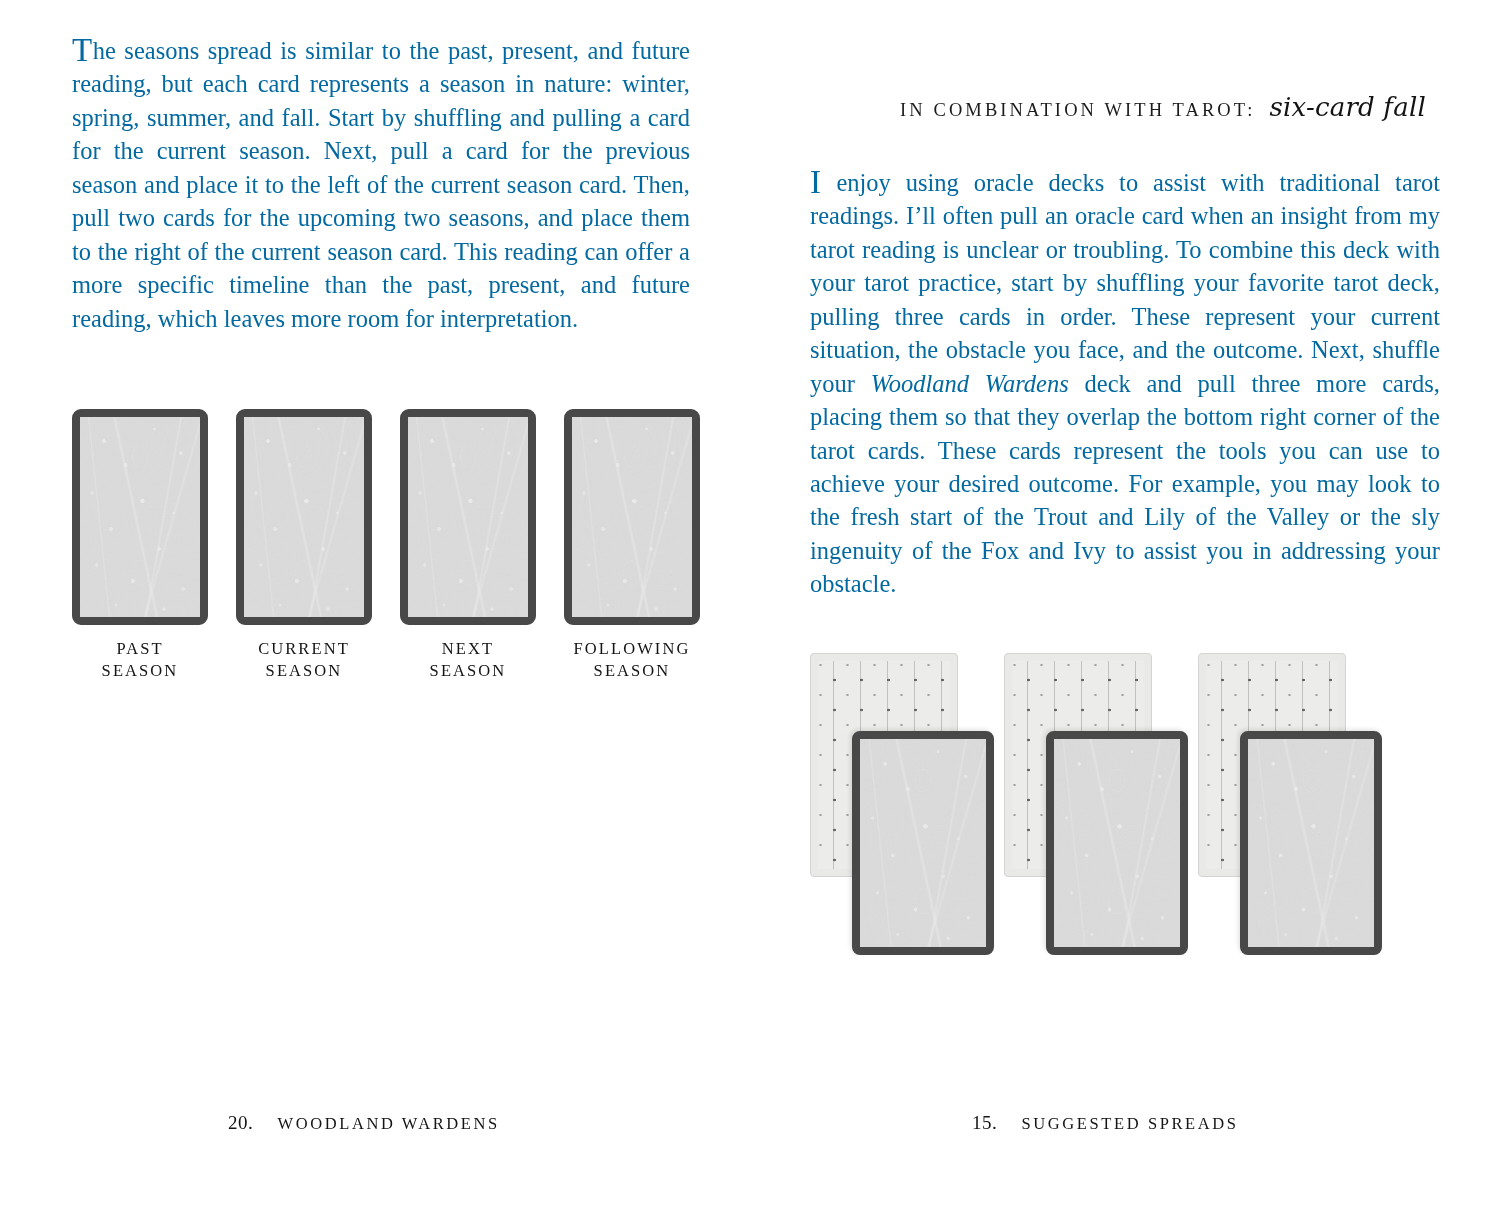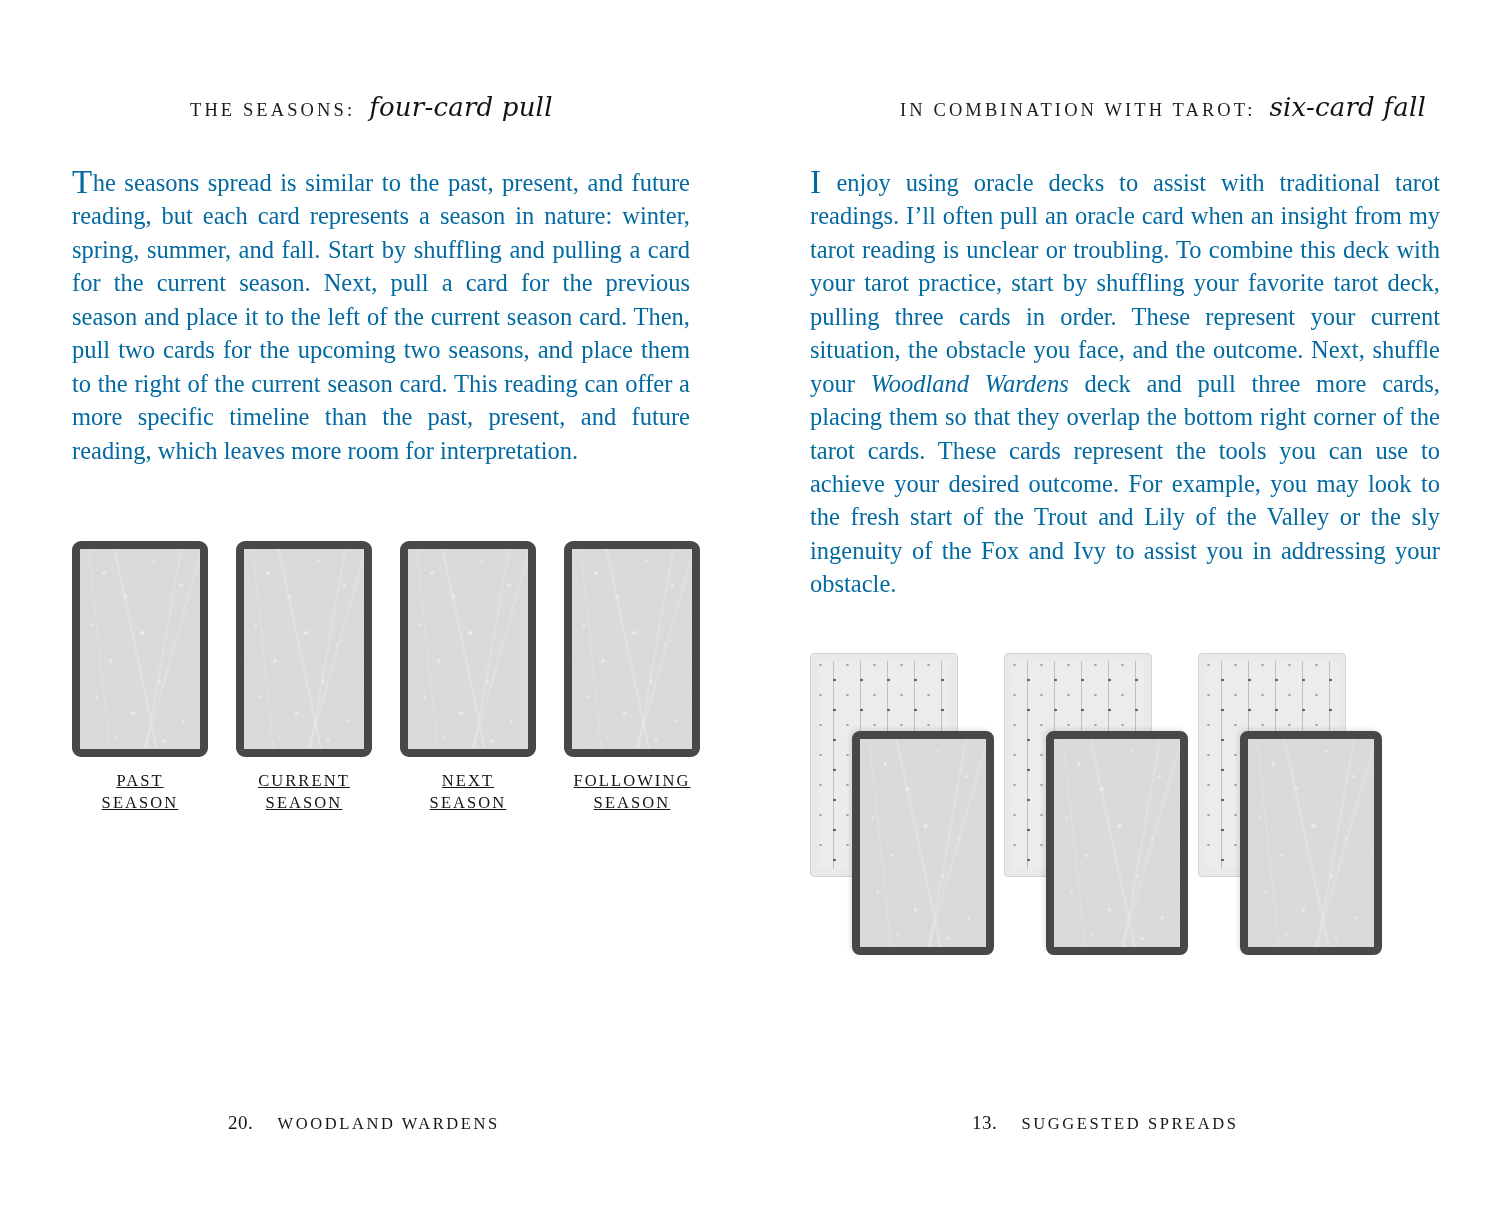--- a/index.html
+++ b/index.html
@@ -179,21 +179,20 @@
   }
   .card-caption {
     margin-top: 13px;
     text-align: center;
     font-size: 16.5px;
     letter-spacing: 2.1px;
     line-height: 1.35;
     text-transform: uppercase;
     color: #141414;
     white-space: pre-line;
-    text-decoration: underline;
   }
 
   
   .pairs-row {
     margin-top: 52px;
     position: relative;
     height: 320px;
   }
   .pair {
     position: absolute;
@@ -240,24 +239,20 @@
   .folio-left { left: 228px; }
   .folio-right { left: 222px; }
 </style>
 </head>
 <body>
 
 <div class="spread">
 
   <div class="page page-left">
 
-    <div class="chapter-head">
-      <span class="head-smallcaps">The Seasons:</span>
-      <span class="head-script">four-card pull</span>
-    </div>
 
     <p class="body-copy"><span class="dropcap">T</span><span>he seasons spread is similar to the past, present, and future reading, but each card represents a season in nature: winter, spring, summer, and fall. Start by shuffling and pulling a card for the current season. Next, pull a card for the previous season and place it to the left of the current season card. Then, pull two cards for the upcoming two seasons, and place them to the right of the current season card. This reading can offer a more specific timeline than the past, present, and future reading, which leaves more room for interpretation.</span></p>
 
     <div class="cards-row">
 
       <div class="card-slot">
         <div class="card card-back">
             <div class="inner"></div>
           </div>
         <div class="card-caption">PAST
@@ -331,19 +326,19 @@
             <div class="tinner"></div>
           </div>
         <div class="card card-back">
             <div class="inner"></div>
           </div>
       </div>
 
     </div>
 
     <div class="folio folio-right">
-      <span class="num">13.</span>
+      <span class="num">15.</span>
       <span class="title">Suggested Spreads</span>
     </div>
 
   </div>
 
 </div>
 
 </body></html>

